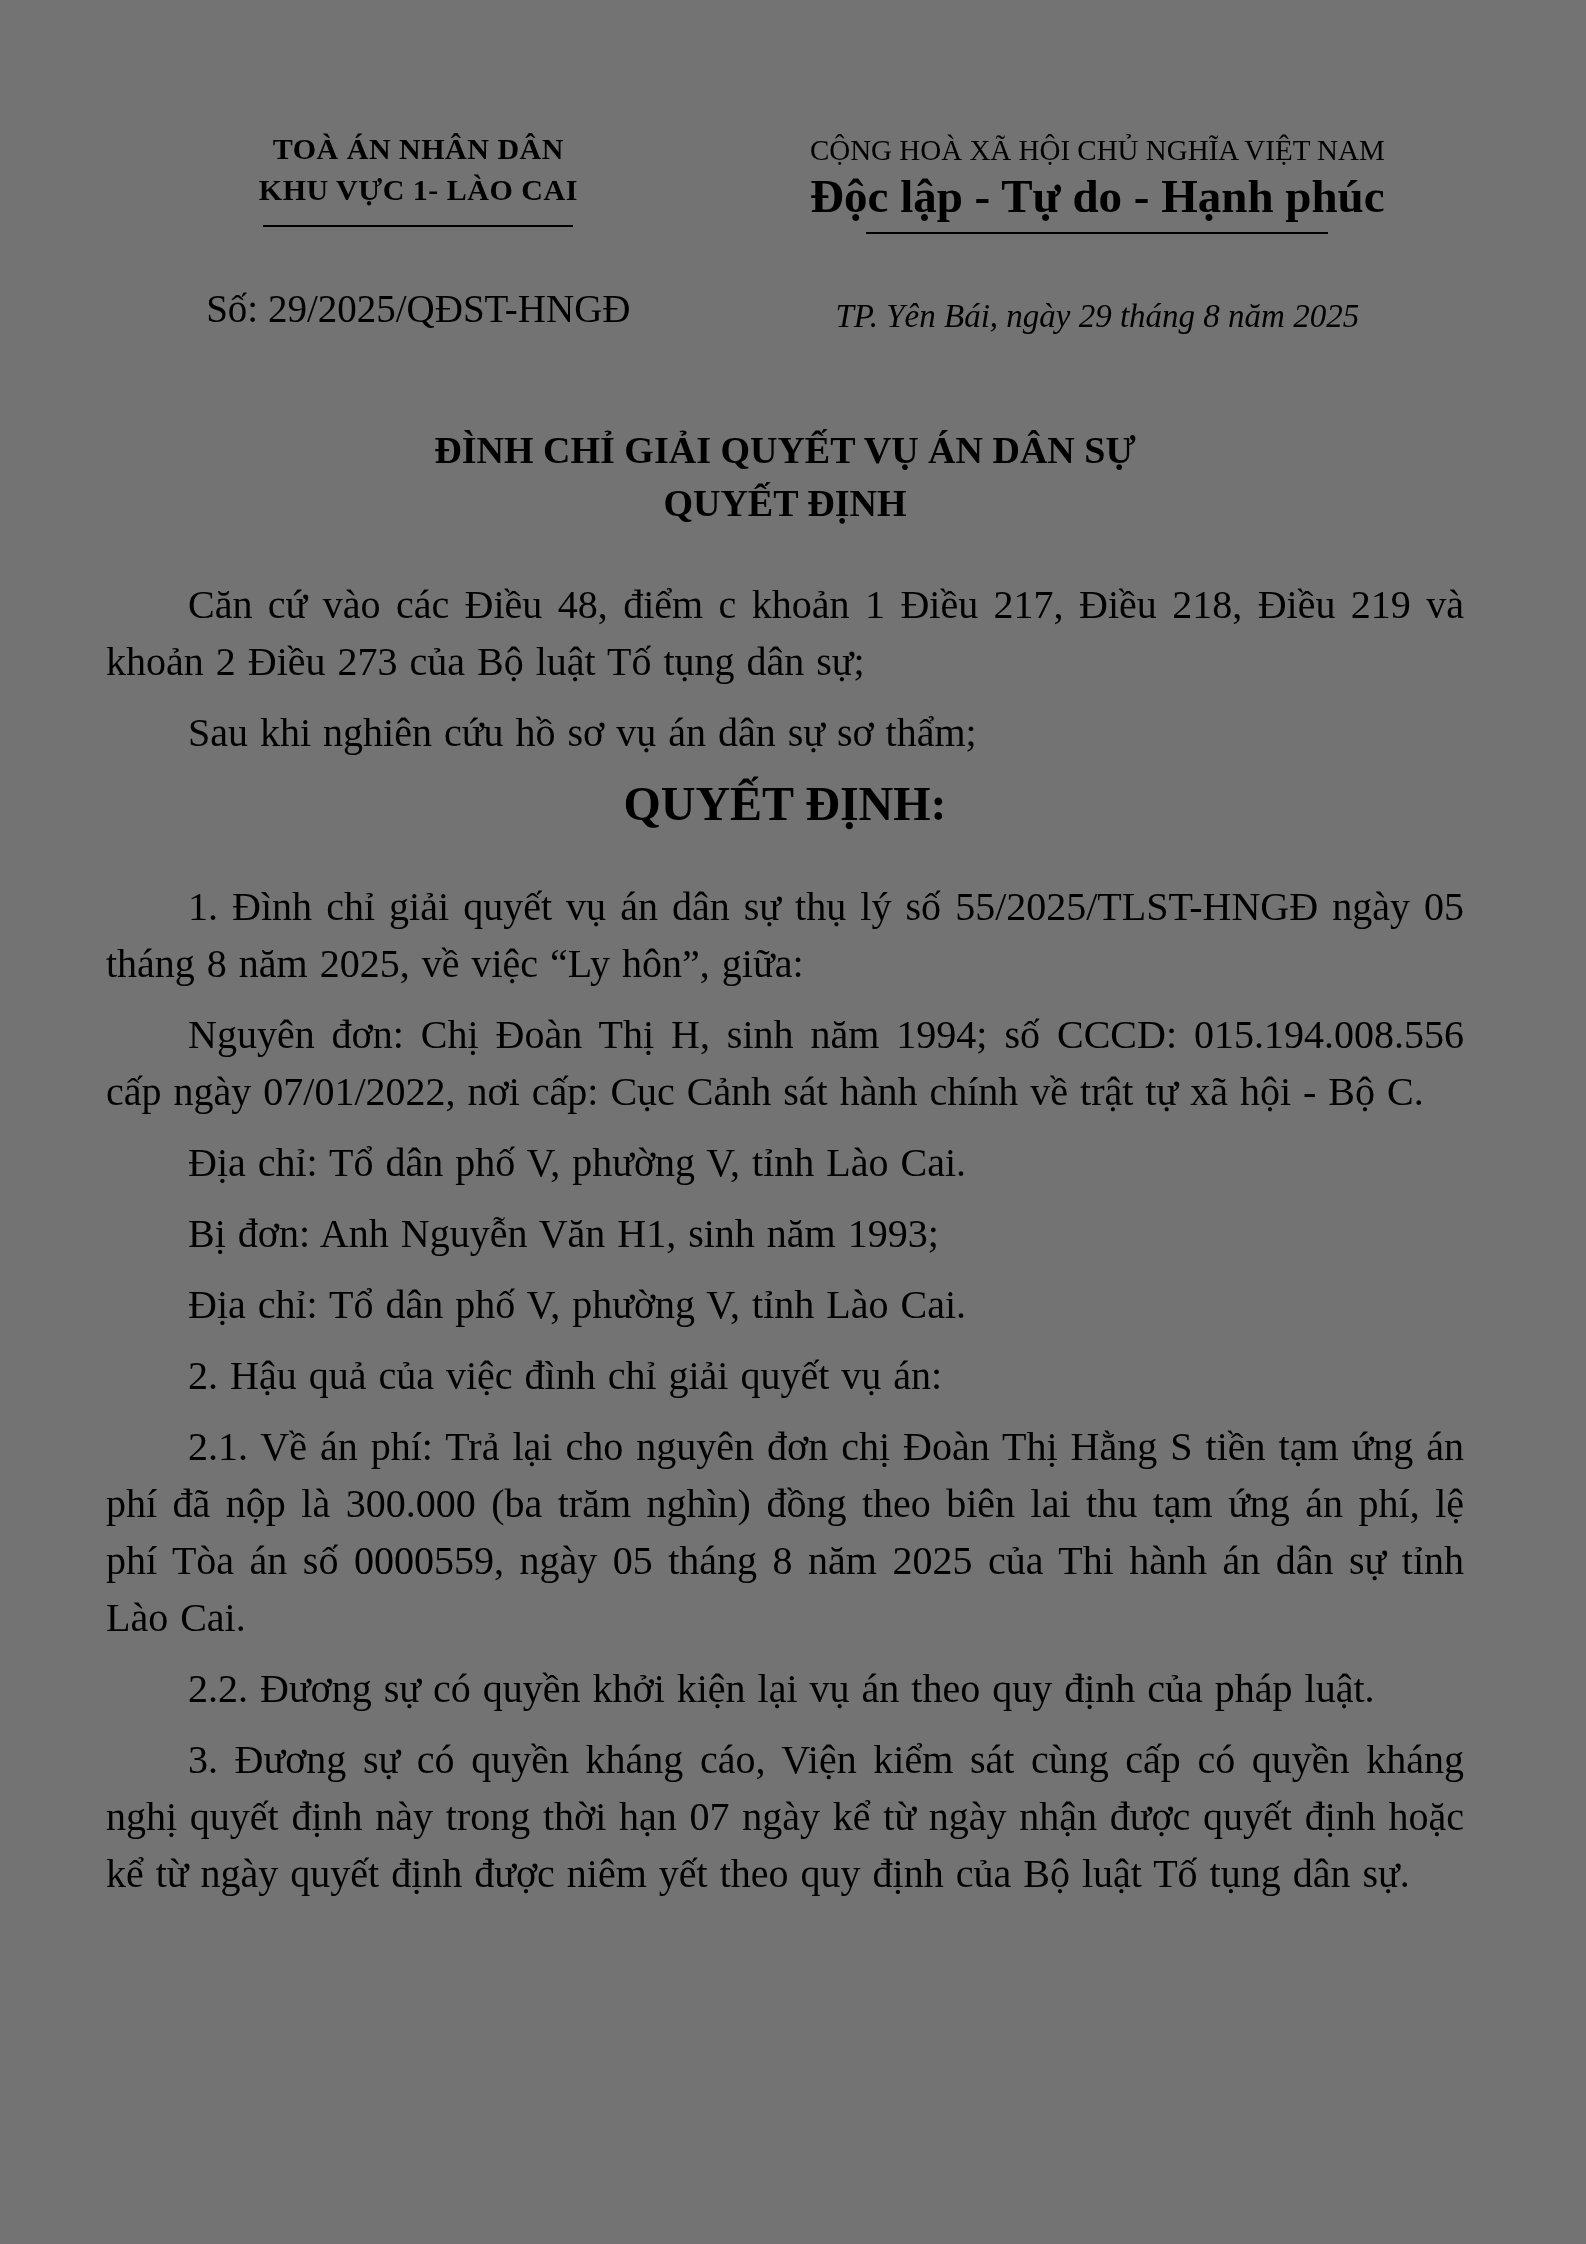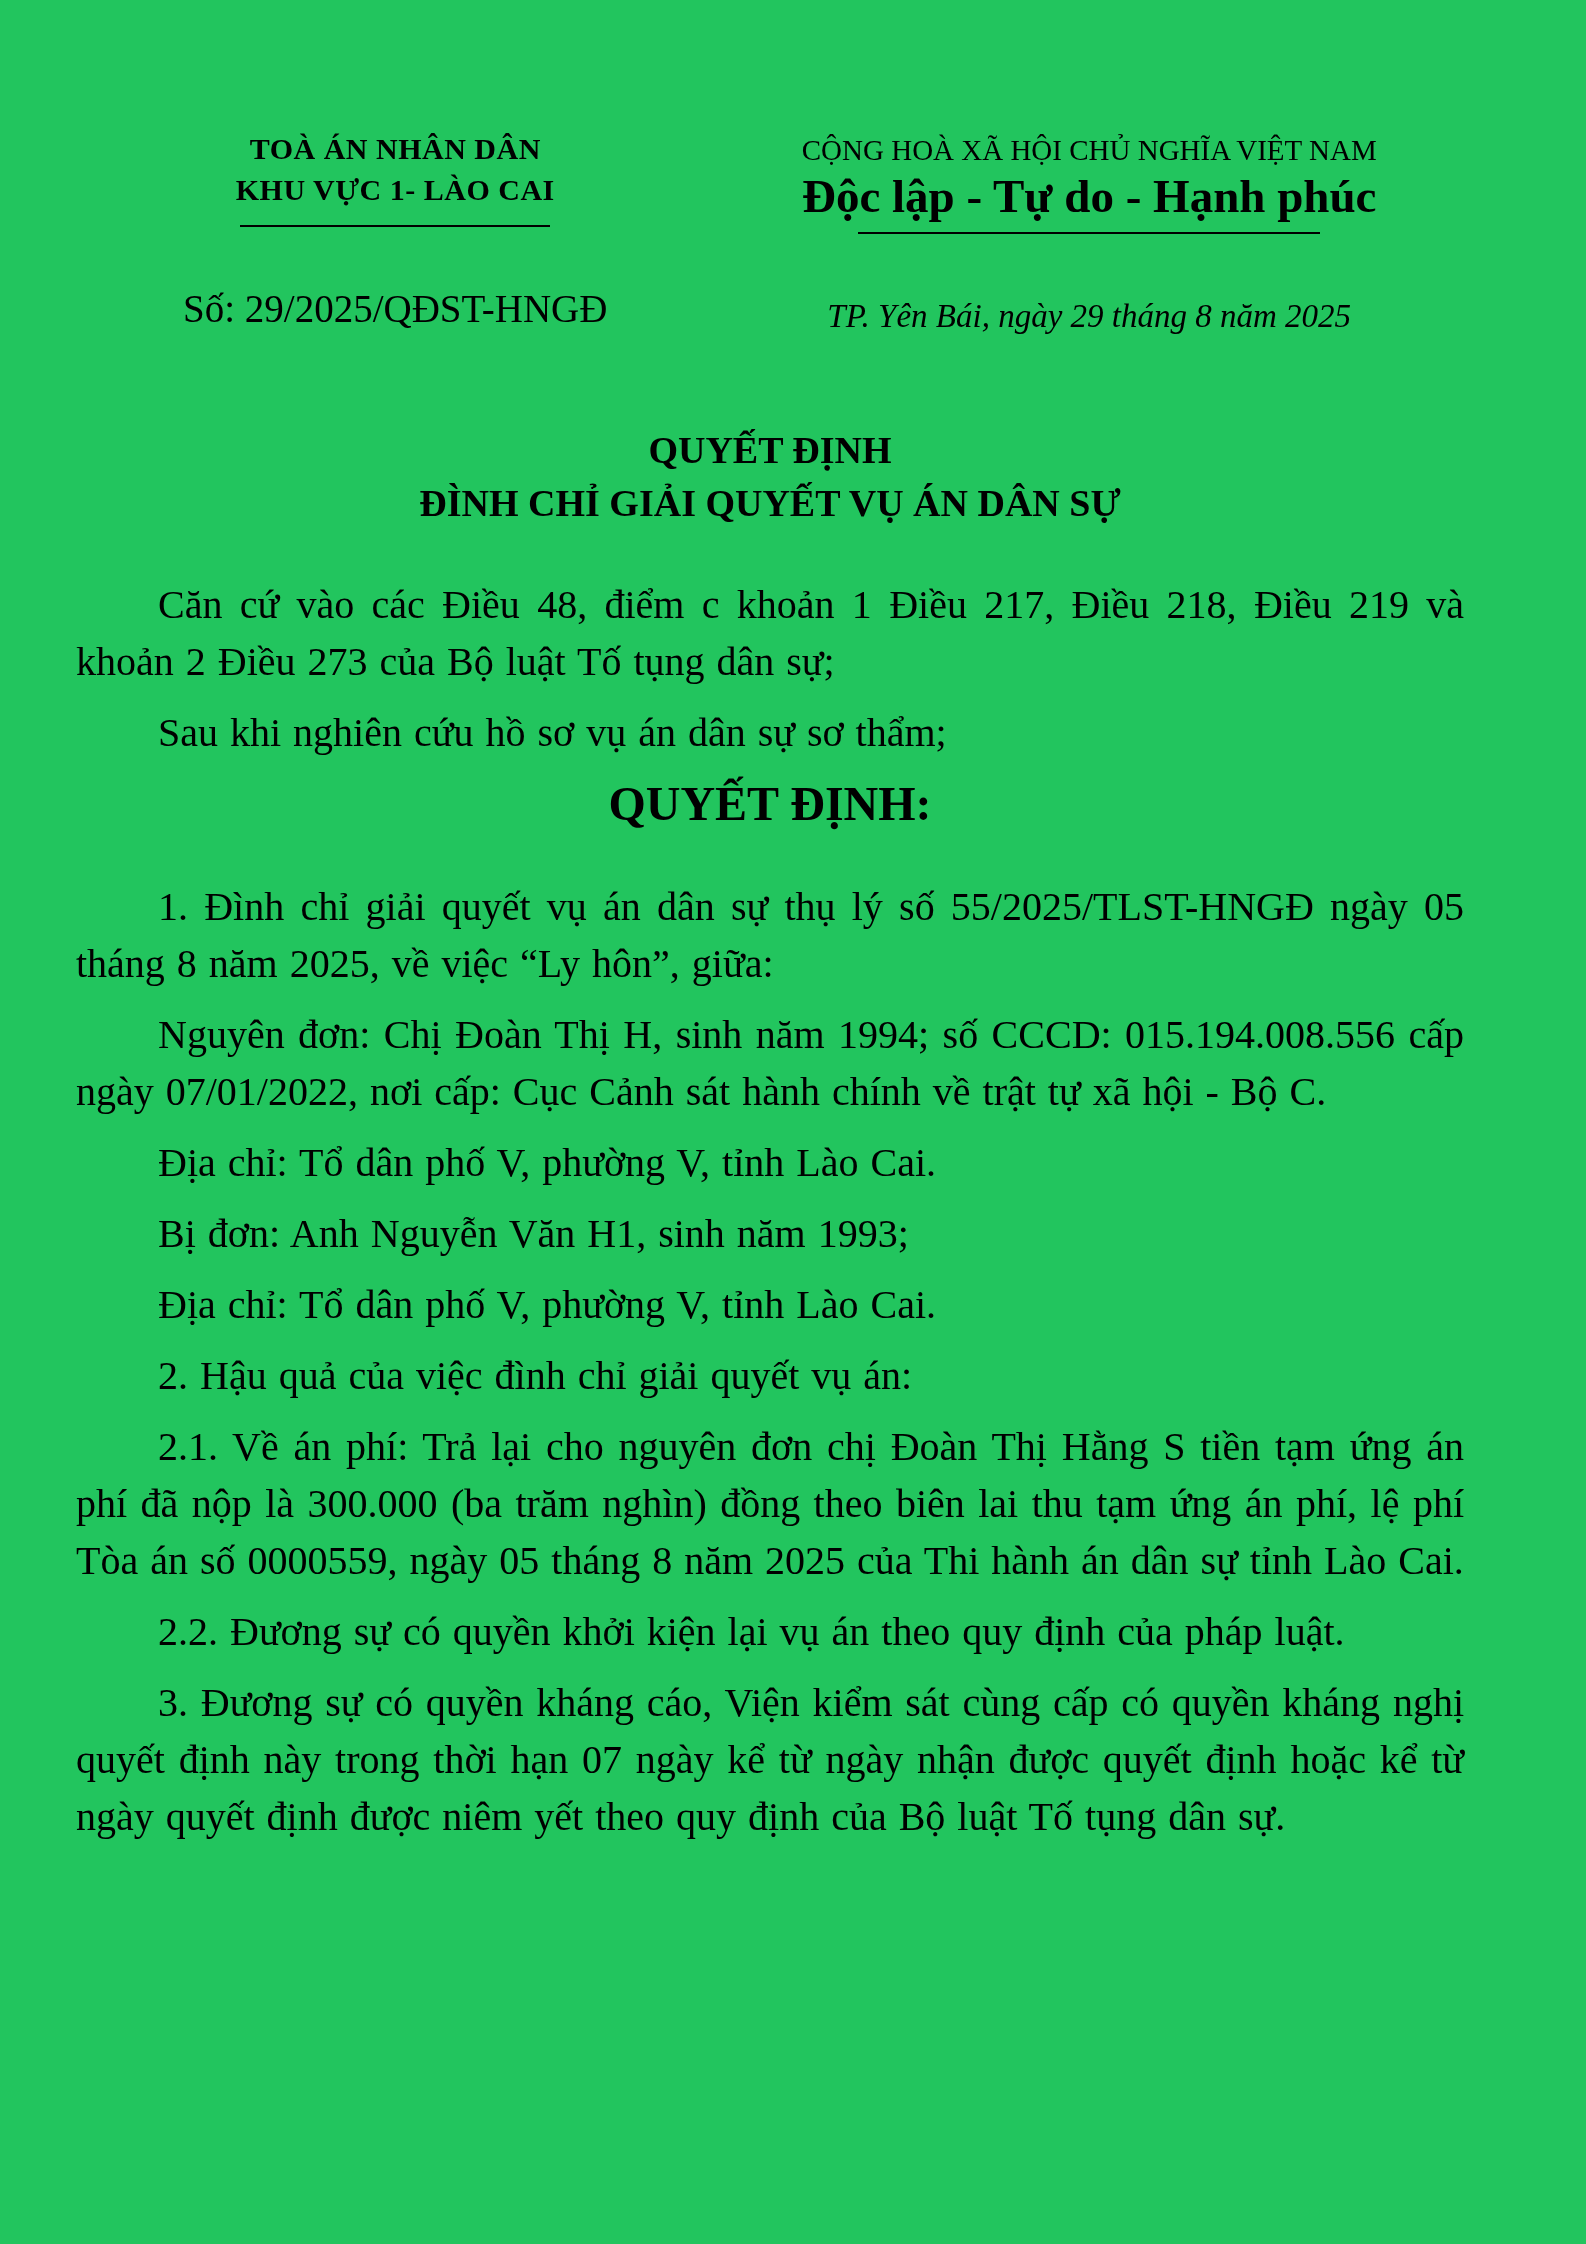--- a/index.html
+++ b/index.html
@@ -5,24 +5,24 @@
   html, body {
     margin: 0;
     padding: 0;
     background: #ffffff;
   }
   .page {
     position: relative;
     width: 1586px;
     min-height: 2244px;
     box-sizing: border-box;
-    background: #22c55e;
+    background: #737373;
     color: #000000;
     font-family: "Liberation Serif", "DejaVu Serif", serif;
-    padding: 128px 122px 60px 76px;
+    padding: 128px 122px 60px 106px;
   }
   .header {
     display: flex;
     align-items: flex-start;
   }
   .header-left {
     width: 46%;
     text-align: center;
   }
   .header-right {
@@ -103,22 +103,22 @@
     </div>
     <div class="header-right">
       <div class="nat-line1">CỘNG HOÀ XÃ HỘI CHỦ NGHĨA VIỆT NAM</div>
       <div class="nat-line2">Độc lập - Tự do - Hạnh phúc</div>
       <div class="divider divider-right"></div>
       <div class="date-line">TP. Yên Bái, ngày 29 tháng 8 năm 2025</div>
     </div>
   </div>
 
   <div class="doc-title">
+    <div>ĐÌNH CHỈ GIẢI QUYẾT VỤ ÁN DÂN SỰ</div>
     <div>QUYẾT ĐỊNH</div>
-    <div>ĐÌNH CHỈ GIẢI QUYẾT VỤ ÁN DÂN SỰ</div>
   </div>
 
   <div class="doc-body">
     <p class="para">Căn cứ vào các Điều 48, điểm c khoản 1 Điều 217, Điều 218, Điều 219 và khoản 2 Điều 273 của Bộ luật Tố tụng dân sự;</p>
     <p class="para">Sau khi nghiên cứu hồ sơ vụ án dân sự sơ thẩm;</p>
 
     <div class="decision-heading">QUYẾT ĐỊNH:</div>
 
     <p class="para">1. Đình chỉ giải quyết vụ án dân sự thụ lý số 55/2025/TLST-HNGĐ ngày 05 tháng 8 năm 2025, về việc “Ly hôn”, giữa:</p>
     <p class="para">Nguyên đơn: Chị Đoàn Thị H, sinh năm 1994; số CCCD: 015.194.008.556 cấp ngày 07/01/2022, nơi cấp: Cục Cảnh sát hành chính về trật tự xã hội - Bộ C.</p>

